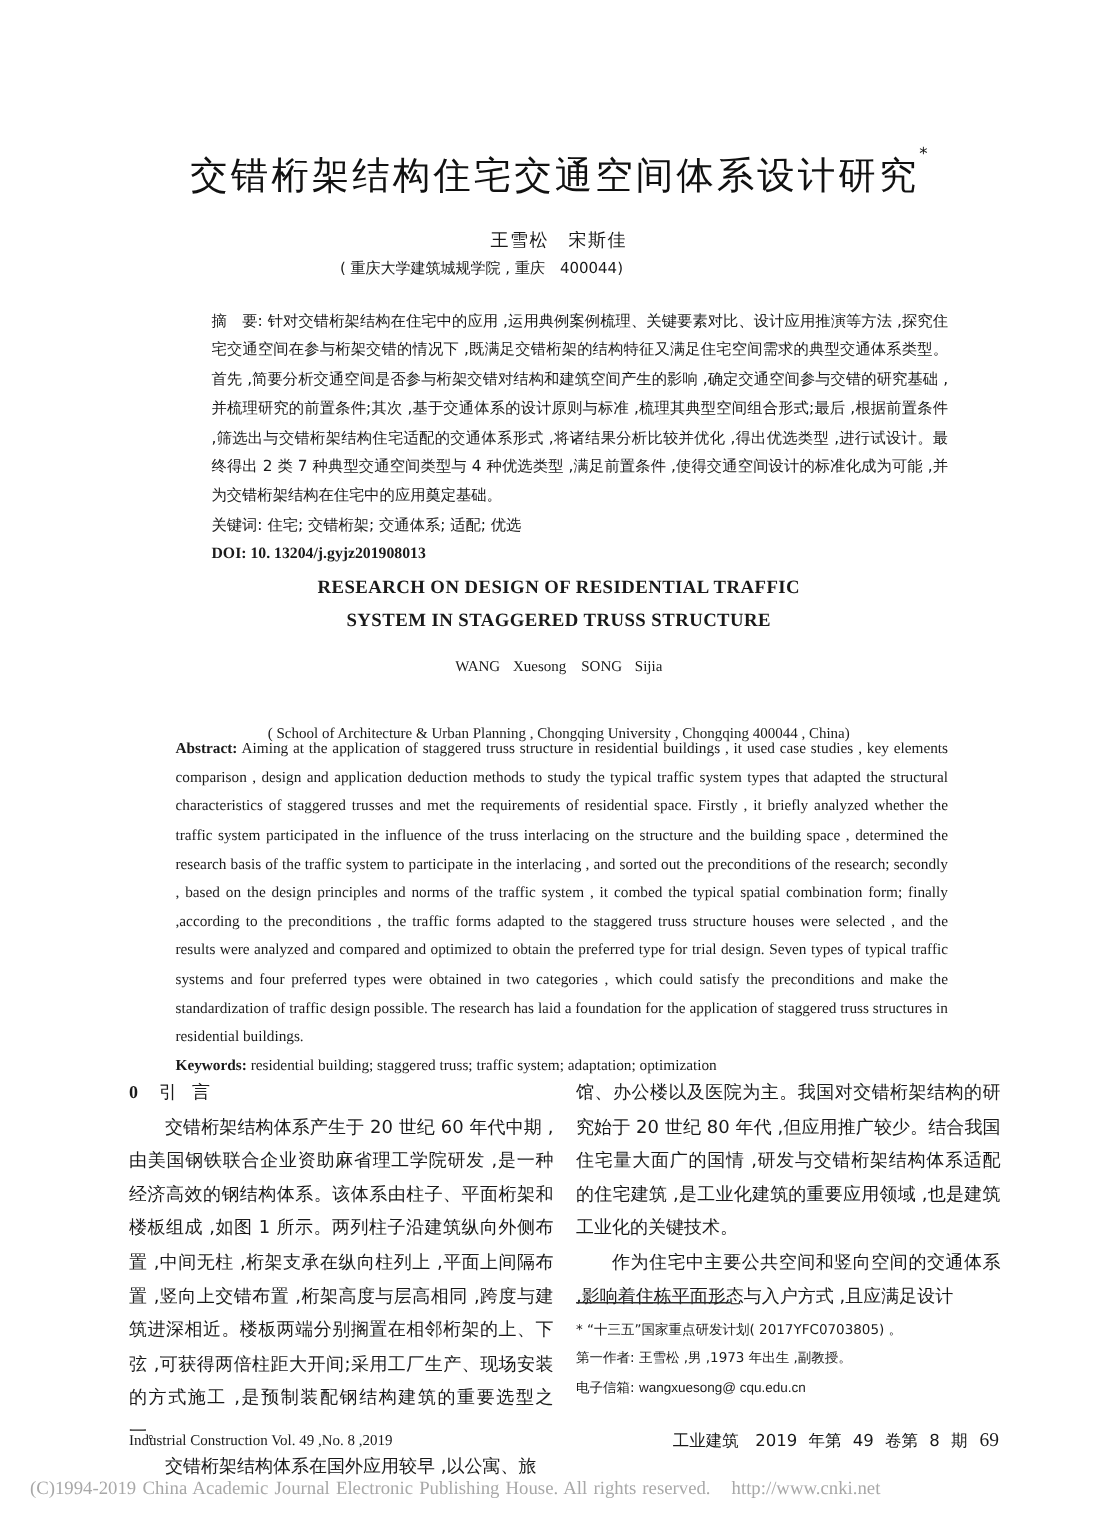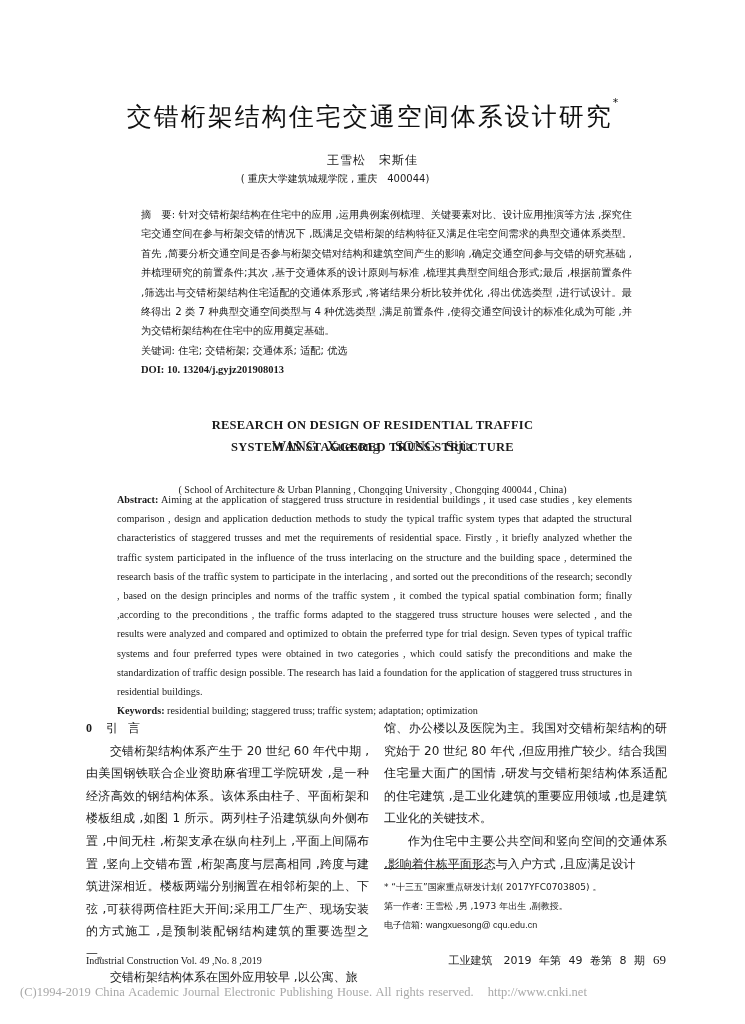--- a/index.html
+++ b/index.html
@@ -1,27 +1,27 @@
 <!DOCTYPE html>
 <html><head>
 <meta charset="utf-8">
 <style>
   html, body { margin: 0; padding: 0; background: #ffffff; }
   body { width: 745px; height: 1024px; position: relative; overflow: hidden; color: #1a1a1a; font-family: "DejaVu Sans", sans-serif; }
   .abs { position: absolute; }
   .title-cn { left: 0; width: 745px; top: 100px; text-align: center; font-family: "DejaVu Sans", sans-serif; font-size: 25px; letter-spacing: 2px; color: #111; }
   .title-cn sup { font-size: 11px; vertical-align: top; position: relative; top: -4px; letter-spacing: 0; }
   .authors-cn { left: 0; width: 745px; top: 152px; text-align: center; font-size: 12px; letter-spacing: 1px; word-spacing: 8px; }
-  .affil-cn { left: 0; width: 642px; top: 172px; text-align: center; font-size: 10px; margin-left: 14px; }
+  .affil-cn { left: 0; width: 642px; top: 172px; text-align: center; font-size: 10px; }
   .abstract-cn { left: 117px; width: 515px; top: 205px; font-size: 10.2px; line-height: 19.4px; text-align: justify; }
   .abstract-cn .indent { padding-left: 24px; }
   .abstract-cn p { margin: 0; }
   .doi { font-family: "Liberation Serif", serif; font-weight: bold; font-size: 10.5px; }
-  .title-en { left: 0; width: 745px; top: 380px; text-align: center; font-family: "Liberation Serif", serif; font-weight: bold; font-size: 12.5px; line-height: 22px; letter-spacing: 0.3px; margin-top: 34px; }
-  .authors-en { left: 0; width: 745px; top: 437px; text-align: center; font-family: "Liberation Serif", serif; font-size: 15px; word-spacing: 6px; }
+  .title-en { left: 0; width: 745px; top: 380px; text-align: center; font-family: "Liberation Serif", serif; font-weight: bold; font-size: 12.5px; line-height: 22px; letter-spacing: 0.3px; }
+  .authors-en { left: 0; width: 745px; top: 437px; text-align: center; font-family: "Liberation Serif", serif; font-size: 10px; word-spacing: 6px; }
   .affil-en { left: 0; width: 745px; top: 484px; text-align: center; font-family: "Liberation Serif", serif; font-size: 10px; }
   .abstract-en { left: 117px; width: 515px; top: 490px; font-family: Liberation Serif, serif; font-size: 10.2px; line-height: 19.2px; text-align: justify; }
   .abstract-en p { margin: 0; }
   .abstract-en b { font-weight: bold; }
   .col-left { left: 86px; width: 283px; top: 717px; font-size: 12px; line-height: 22.6px; text-align: justify; }
   .col-left p, .col-right p { margin: 0; }
   .col-right { left: 384px; width: 283px; top: 717px; font-size: 12px; line-height: 22.6px; text-align: justify; }
   .indent2 { text-indent: 24px; }
   .section-head { font-weight: normal; }
   .section-num { font-family: "Liberation Serif", serif; font-weight: bold; margin-right: 14px; }

